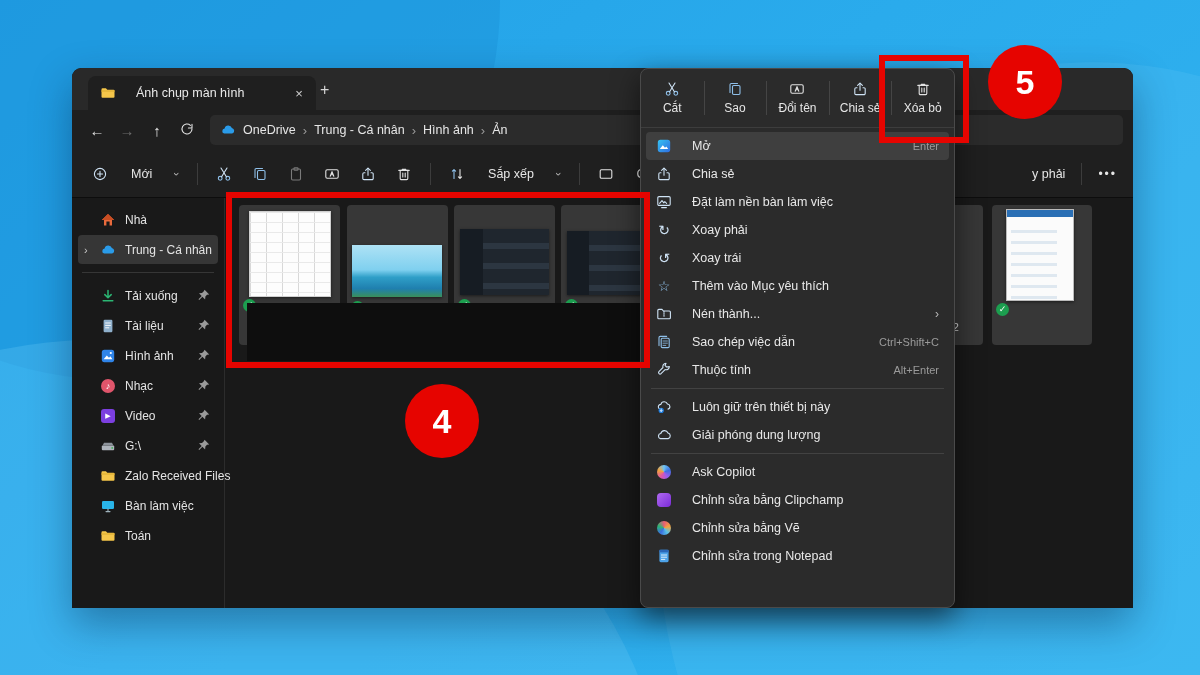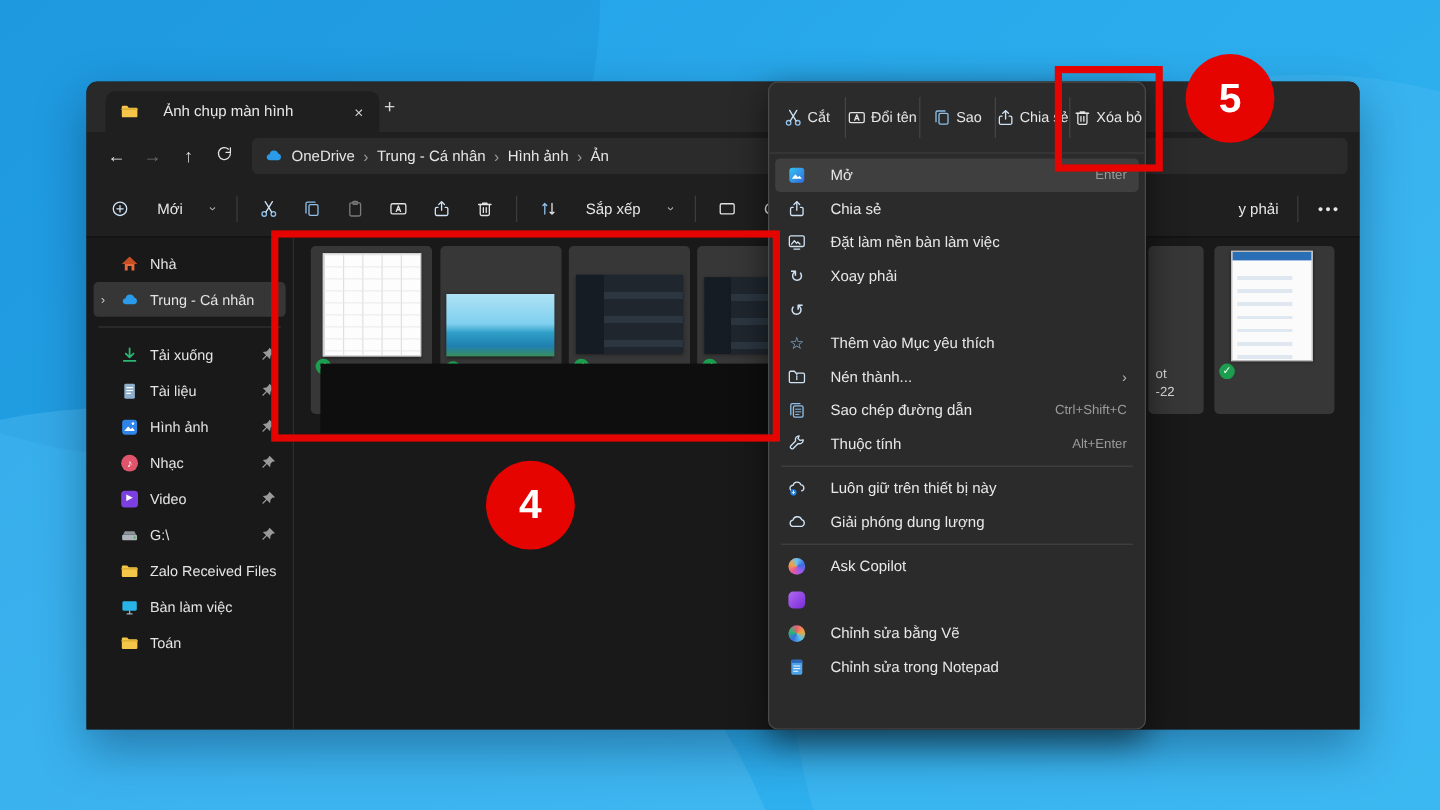--- a/index.html
+++ b/index.html
@@ -30,21 +30,21 @@
   .toolbar{position:relative;height:47px;background:#1f1f1f;display:flex;align-items:center;
     padding:0 12px;gap:4px;border-bottom:1px solid #0d0d0d;}
   .tbtn{display:flex;align-items:center;gap:23px;color:#e6e6e6;font-size:12.5px;padding:6px 8px;border-radius:4px;}
   .tsep{width:1px;height:22px;background:#3c3c3c;margin:0 6px;}
   .chev{display:inline-block;color:#b5b5b5;font-size:11px;transform:rotate(90deg);}
   .tb-right{position:absolute;right:0;top:0;height:100%;display:flex;align-items:center;gap:10px;padding-right:16px;}
   .frag{color:#e6e6e6;font-size:12.5px;}
   .more{color:#e6e6e6;font-size:12px;letter-spacing:2px;}
 
   .body{position:absolute;left:0;top:130px;bottom:0;right:0;background:#191919;display:flex;}
-  .sidebar{width:173px;border-right:1px solid #2c2c2c;padding-top:6px;box-sizing:border-box;}
+  .sidebar{width:153px;border-right:1px solid #2c2c2c;padding-top:6px;box-sizing:border-box;}
   .srow{position:relative;height:29px;margin:1px 6px;display:flex;align-items:center;gap:9px;
     padding:0 6px 0 22px;border-radius:4px;color:#e4e4e4;font-size:12px;white-space:nowrap;}
   .srow.sel{background:#363636;}
   .srow .schev{position:absolute;left:6px;color:#c9c9c9;font-size:11px;}
   .srow .pin{position:absolute;right:7px;}
   .side-sep{height:1px;background:#363636;margin:8px 10px;}
   .content{position:relative;flex:1;}
 
   .tile{position:absolute;background:#373737;border-radius:4px;}
   .thumb{position:absolute;box-shadow:0 1px 3px rgba(0,0,0,.5);}
@@ -61,21 +61,21 @@
   .gcheck{position:absolute;width:13px;height:13px;border-radius:50%;background:#1c9e4f;
     color:#fff;font-size:9px;line-height:13px;text-align:center;}
   .redact{position:absolute;background:#0e0e0e;}
   .partial-label{position:absolute;color:#d9d9d9;font-size:11px;line-height:15px;}
 
   
   .cmenu{position:absolute;left:640px;top:68px;width:315px;height:540px;background:#2b2b2b;
     border:1px solid #4a4a4a;border-radius:8px;box-sizing:border-box;box-shadow:0 10px 28px rgba(0,0,0,.55);
     overflow:hidden;z-index:5;}
   .quick{position:relative;height:58px;display:flex;border-bottom:1px solid #3d3d3d;}
-  .qbtn{flex:1;display:flex;flex-direction:row;align-items:center;justify-content:center;gap:4px;
+  .qbtn{flex:1;display:flex;flex-direction:column;align-items:center;justify-content:center;gap:4px;
     color:#e6e6e6;font-size:12px;position:relative;}
   .qbtn + .qbtn::before{content:"";position:absolute;left:0;top:12px;bottom:12px;width:1px;background:#454545;}
   .mlist{padding:4px 0 4px 0;}
   .mrow{height:28px;margin:0 5px;border-radius:4px;display:flex;align-items:center;gap:20px;
     padding:0 10px;color:#e8e8e8;font-size:12.5px;white-space:nowrap;}
   .mrow.hl{background:#3f3f3f;}
   .mrow .mlabel{flex:1;overflow:hidden;}
   .mrow .msc{color:#9b9b9b;font-size:11px;}
   .mrow .msub{color:#b8b8b8;font-size:12px;}
   .menu-sep{height:1px;background:#424242;margin:4px 10px;}
@@ -396,34 +396,34 @@
               <circle cx="4.2" cy="12.3" r="1.9" stroke="#8fc0ea"></circle>
               <circle cx="11.8" cy="12.3" r="1.9" stroke="#8fc0ea"></circle>
               <path d="M5.6 10.8 11 2M10.4 10.8 5 2" stroke="#cfe3f5"></path>
             </svg>
           </span>
           <span>Cắt</span>
         </div>
         <div class="qbtn">
           <span class="ic">
             <svg viewBox="0 0 16 16" fill="none" stroke="#d8e6f4" stroke-width="1.1" stroke-linecap="round" stroke-linejoin="round">
+              <rect x="5.5" y="4.5" width="7.5" height="9" rx="1.2" stroke="#8fc0ea"></rect>
+              <path d="M10.5 2.5H4.3A1.3 1.3 0 0 0 3 3.8v7.7" stroke="#8fc0ea"></path>
+            </svg>
+          </span>
+          <span>Sao</span>
+        </div>
+        <div class="qbtn">
+          <span class="ic">
+            <svg viewBox="0 0 16 16" fill="none" stroke="#d8e6f4" stroke-width="1.1" stroke-linecap="round" stroke-linejoin="round">
               <rect x="1.8" y="3.8" width="12.4" height="8.4" rx="1.4" stroke="#e3e3e3"></rect>
               <path d="M6.2 10.2 8 5.6l1.8 4.6M6.8 8.8h2.4" stroke="#e3e3e3"></path>
             </svg>
           </span>
           <span>Đổi tên</span>
-        </div>
-        <div class="qbtn">
-          <span class="ic">
-            <svg viewBox="0 0 16 16" fill="none" stroke="#d8e6f4" stroke-width="1.1" stroke-linecap="round" stroke-linejoin="round">
-              <rect x="5.5" y="4.5" width="7.5" height="9" rx="1.2" stroke="#8fc0ea"></rect>
-              <path d="M10.5 2.5H4.3A1.3 1.3 0 0 0 3 3.8v7.7" stroke="#8fc0ea"></path>
-            </svg>
-          </span>
-          <span>Sao</span>
         </div>
         <div class="qbtn">
           <span class="ic">
             <svg viewBox="0 0 16 16" fill="none" stroke="#d8e6f4" stroke-width="1.1" stroke-linecap="round" stroke-linejoin="round">
               <path d="M8 2.2v7" stroke="#cfe3f5"></path>
               <path d="M5.6 4.4 8 2.2l2.4 2.2" stroke="#cfe3f5"></path>
               <path d="M5 6.8H4a1.2 1.2 0 0 0-1.2 1.2v4.4A1.2 1.2 0 0 0 4 13.6h8a1.2 1.2 0 0 0 1.2-1.2V8A1.2 1.2 0 0 0 12 6.8h-1" stroke="#cfe3f5"></path>
             </svg>
           </span>
           <span>Chia sẻ</span>
@@ -479,20 +479,21 @@
         <div class="mrow">
           <span class="ic">
             <span class="ic-txt" style="font-size:14px;">↻</span>
           </span>
           <span class="mlabel">Xoay phải</span>
         </div>
         <div class="mrow">
           <span class="ic">
             <span class="ic-txt" style="font-size:14px;">↺</span>
           </span>
+          <span class="mlabel">Xoay trái</span>
         </div>
         <div class="mrow">
           <span class="ic">
             <span class="ic-txt" style="font-size:14px;color:#8fc0ea;">☆</span>
           </span>
           <span class="mlabel">Thêm vào Mục yêu thích</span>
         </div>
         <div class="mrow">
           <span class="ic">
             <svg viewBox="0 0 16 16" fill="none" stroke="#d8e6f4" stroke-width="1.1" stroke-linecap="round" stroke-linejoin="round">
@@ -504,21 +505,21 @@
           <span class="msub">›</span>
         </div>
         <div class="mrow">
           <span class="ic">
             <svg viewBox="0 0 16 16" fill="none" stroke="#d8e6f4" stroke-width="1.1" stroke-linecap="round" stroke-linejoin="round">
               <rect x="5.2" y="4.2" width="8" height="9.4" rx="1.2" stroke="#8fc0ea"></rect>
               <path d="M10.6 2.4H4.2A1.2 1.2 0 0 0 3 3.6v8" stroke="#8fc0ea"></path>
               <path d="M7 7h4.4M7 9.2h4.4M7 11.4h2.8" stroke="#8fc0ea" stroke-width=".8"></path>
             </svg>
           </span>
-          <span class="mlabel">Sao chép đường dẫn</span>
+          <span class="mlabel">Sao chép việc dẫn</span>
           <span class="msc">Ctrl+Shift+C</span>
         </div>
         <div class="mrow">
           <span class="ic">
             <svg viewBox="0 0 16 16" fill="none" stroke="#d8e6f4" stroke-width="1.1" stroke-linecap="round" stroke-linejoin="round">
               <path d="M13.4 4.6a3.2 3.2 0 0 1-4.3 3L5 11.7a1.5 1.5 0 0 1-2.1-2.1L7 5.5a3.2 3.2 0 0 1 3-4.3l-1 2.2 1.6 1.6z" stroke="#cfe3f5"></path>
             </svg>
           </span>
           <span class="mlabel">Thuộc tính</span>
           <span class="msc">Alt+Enter</span>
@@ -546,20 +547,21 @@
         <div class="mrow">
           <span class="ic">
             <span class="badge" style="width:14px;height:14px;border-radius:50%;background:conic-gradient(#6cc3f5,#3b6fe0,#9a5cf0,#e557a0,#f2a33c,#6cc3f5);"></span>
           </span>
           <span class="mlabel">Ask Copilot</span>
         </div>
         <div class="mrow">
           <span class="ic">
             <span class="badge" style="width:14px;height:14px;border-radius:4px;background:linear-gradient(135deg,#b06af0,#7a2bd8);"></span>
           </span>
+          <span class="mlabel">Chỉnh sửa bằng Clipchamp</span>
         </div>
         <div class="mrow">
           <span class="ic">
             <span class="badge" style="width:14px;height:14px;border-radius:50%;background:conic-gradient(#e85d75,#f2a33c,#57c2e8,#3b6fe0,#2bb673,#e85d75);"></span>
           </span>
           <span class="mlabel">Chỉnh sửa bằng Vẽ</span>
         </div>
         <div class="mrow">
           <span class="ic">
             <svg viewBox="0 0 16 16" fill="none" stroke="#d8e6f4" stroke-width="1.1" stroke-linecap="round" stroke-linejoin="round">

